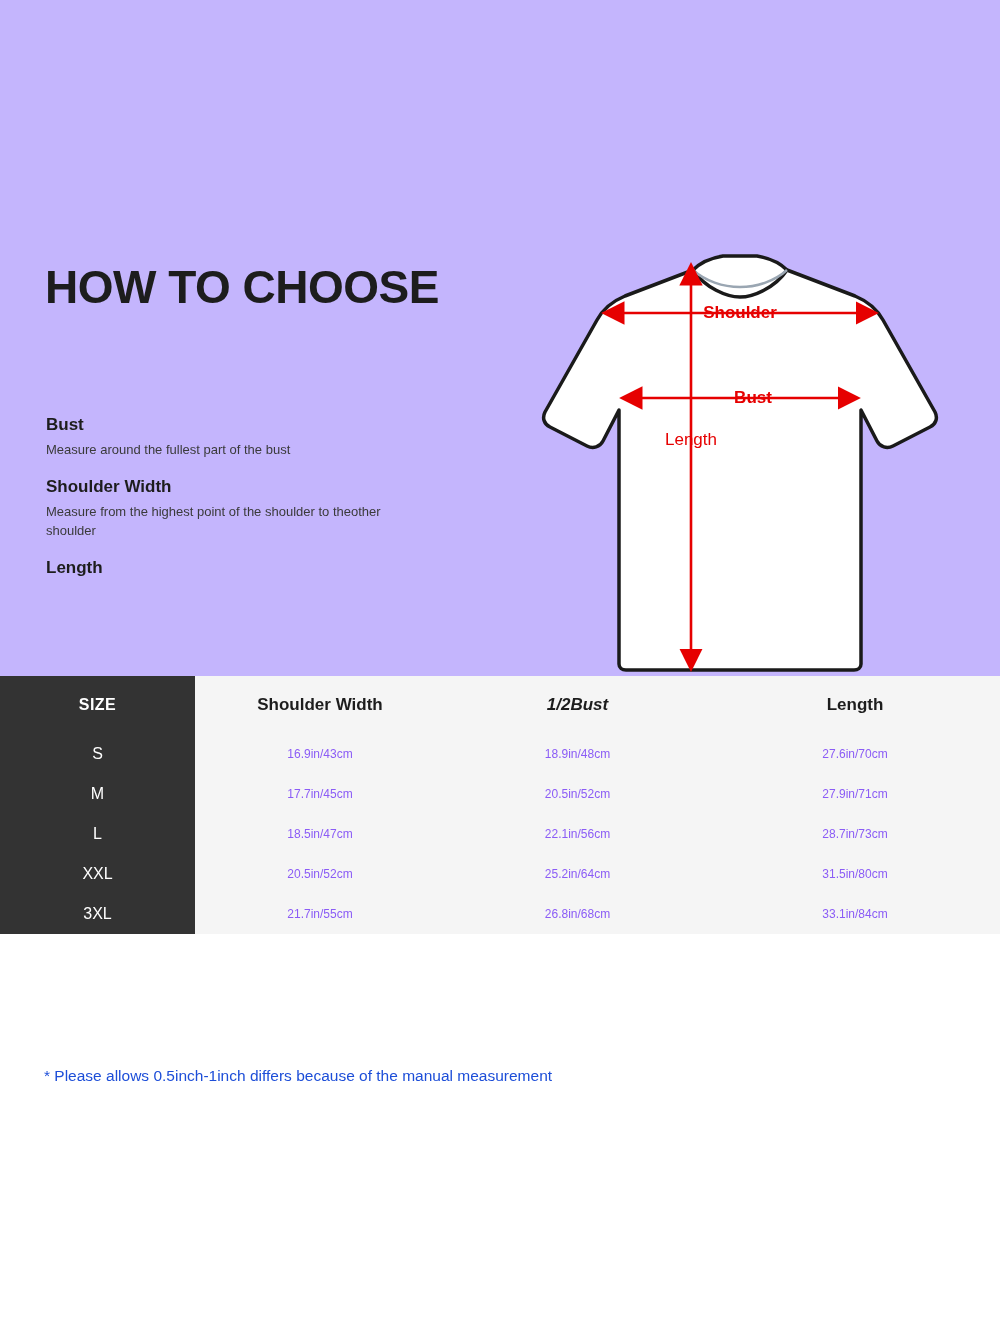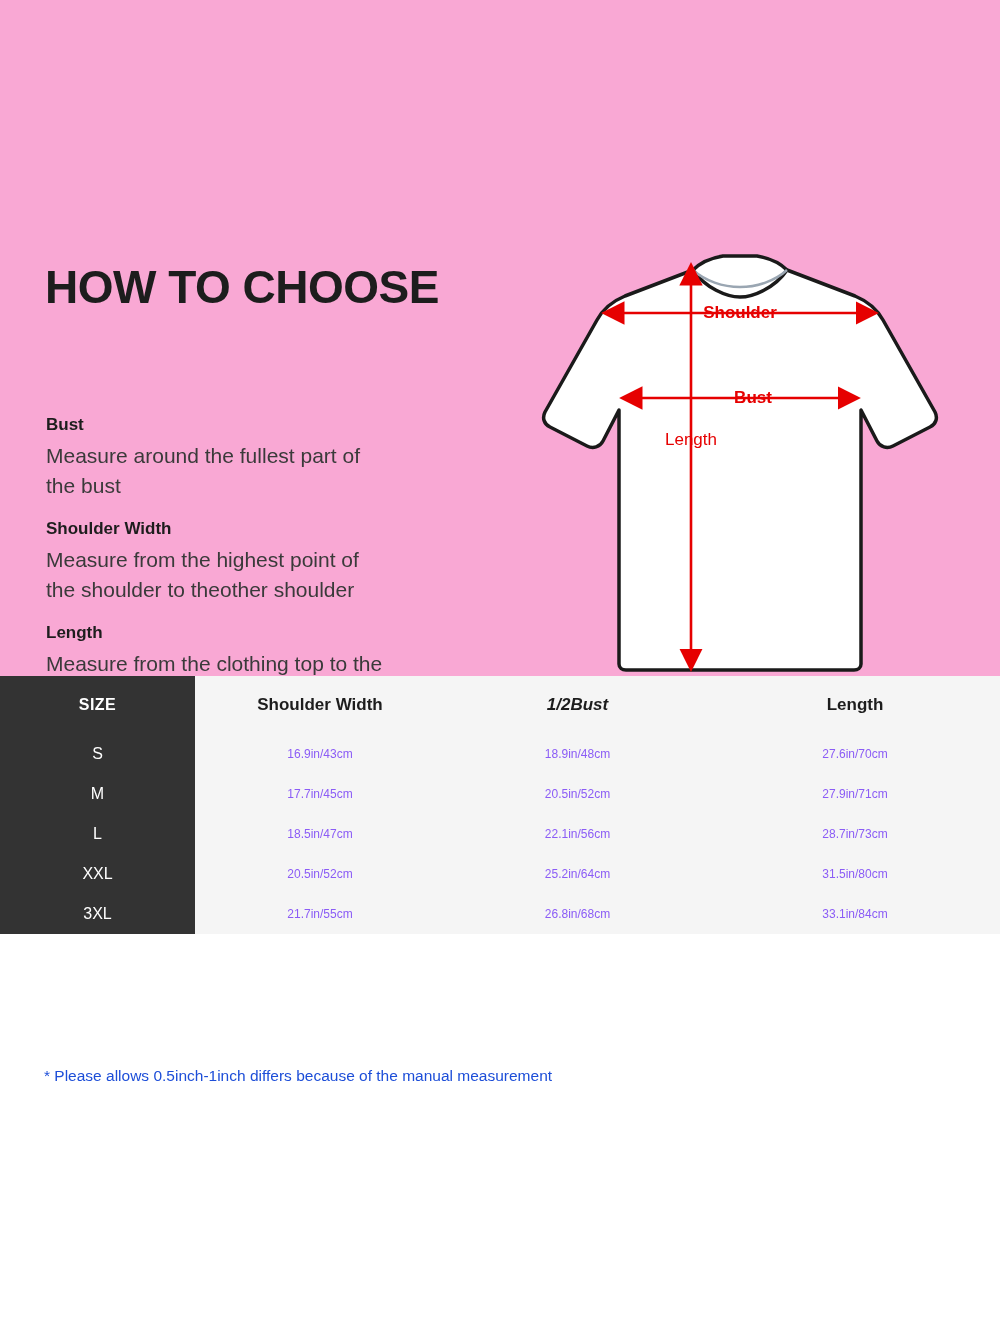--- a/index.html
+++ b/index.html
@@ -22,21 +22,21 @@
     width: 1000px;
     height: 1333px;
   }
 
   
   .top-section {
     position: absolute;
     top: 0; left: 0;
     width: 1000px;
     height: 712px;
-    background: #f9a8d4;
+    background: #c4b5fd;
   }
 
   .headline {
     position: absolute;
     left: 45px;
     top: 258px;
     width: 470px;
     font-size: 46px;
     line-height: 1.28;
     font-weight: bold;
@@ -51,21 +51,21 @@
     width: 470px;
   }
   .def-block { margin-bottom: 17px; }
   .def-title {
     font-size: 17px;
     font-weight: bold;
     color: #1d1d1d;
     margin-bottom: 6px;
   }
   .def-text {
-    font-size: 21px;
+    font-size: 13px;
     line-height: 1.45;
     color: #3a3a3a;
     max-width: 345px;
   }
 
   
   .diagram {
     position: absolute;
     left: 505px;
     top: 240px;
@@ -149,21 +149,20 @@
       <div class="def-block">
         <div class="def-title">Bust</div>
         <div class="def-text">Measure around the fullest part of the bust</div>
       </div>
       <div class="def-block">
         <div class="def-title">Shoulder Width</div>
         <div class="def-text">Measure from the highest point of the shoulder to theother shoulder</div>
       </div>
       <div class="def-block">
         <div class="def-title">Length</div>
-        <div class="def-text">Measure from the clothing top to the clothing tail vertically</div>
       </div>
     </div>
 
     <div class="diagram">
       <svg width="470" height="450" viewBox="0 0 470 450" xmlns="http://www.w3.org/2000/svg">
 
         <g>
           <path d="M188 30
                    C 196 22, 206 18, 218 16
                    L 252 16

